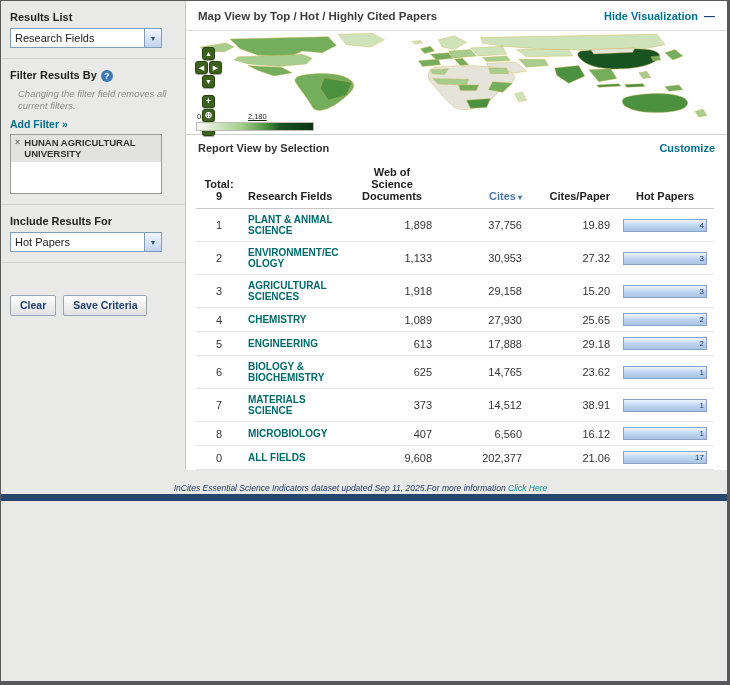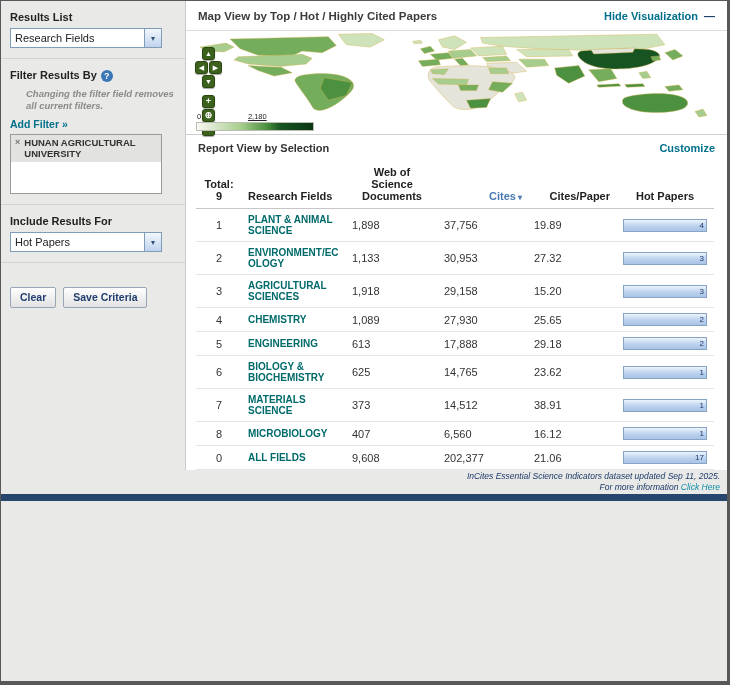--- a/index.html
+++ b/index.html
@@ -30,30 +30,30 @@
   .sel-btn {
     width:17px; background:linear-gradient(#f2f7fd,#c0d3ee); border-left:1px solid #7f9db9;
     display:flex; align-items:center; justify-content:center; font-size:8px; color:#33507a;
   }
   .divider { border-top:1px solid #d2d2d0; margin:10px -9px 10px -9px; }
   .help {
     display:inline-block; width:12px; height:12px; border-radius:50%; background:#3a76b8;
     color:#fff; font-size:9px; font-weight:bold; text-align:center; line-height:12px; margin-left:4px;
     vertical-align:middle;
   }
-  .filter-note { font-style:italic; color:#8b8b8b; font-size:9.5px; line-height:12px; width:155px; margin:6px 0 6px 16px;font-weight:bold; }
+  .filter-note { font-style:italic; color:#8b8b8b; font-size:9.5px; line-height:12px; width:155px; margin:6px 0 6px 8px; }
   .link { color:#00708c; font-weight:bold; cursor:pointer; text-decoration:none; }
   .add-filter { font-size:10.5px; display:inline-block; margin-bottom:4px; }
   .listbox { width:152px; height:60px; background:#fff; border:1px solid #9a9a9a; overflow:hidden; }
   .list-item {
     background:#e2e2e0; padding:2px 4px 3px 4px; font-size:9.5px; font-weight:bold;
     color:#333; display:flex; gap:4px; line-height:11px; cursor:default;
   }
   .x-icon { color:#777; font-size:9px; line-height:11px; }
-  .btn-row { margin-top:24px; display:flex; gap:7px; }
+  .btn-row { margin-top:32px; display:flex; gap:7px; }
   .btn {
     background:linear-gradient(#fefefe,#e2e2e2); border:1px solid #98a6b8; border-radius:2px;
     color:#1f3d6e; font-weight:bold; font-size:10.5px; padding:3px 9px 4px 9px;
     font-family:inherit; cursor:pointer;
   }
 
   
   .main { flex:1; background:#fff; display:flex; flex-direction:column; }
   .map-header {
     display:flex; justify-content:space-between; align-items:center;
@@ -107,30 +107,30 @@
   .th-field { text-align:left; }
   .th-docs { text-align:center; }
   .th-cites { text-align:right; color:#4878b0; }
   .th-cites .link-th { color:#4878b0; cursor:pointer; }
   .sort-icon { font-size:8px; color:#4878b0; margin-left:2px; }
   .th-cpp { text-align:right; }
   .th-hot { text-align:center; }
   .c-rank { text-align:center; }
   .c-field { text-align:left;font-weight:bold; }
   .field-link { color:#006a6a; font-size:10px; line-height:11px; cursor:pointer; display:block; word-break:break-word; }
-  .c-num { text-align:left; }
+  .c-num { text-align:right; }
   .hotbar {
     width:84px; height:13px; margin:0 auto; position:relative;
     background:linear-gradient(#edf4fc,#bcd2ee 55%,#a9c4e6); border:1px solid #87a3c6; cursor:pointer;
   }
   .hotnum { position:absolute; right:2px; top:1px; font-size:8px; color:#1c3a6b; }
 
   
   .footer-note {
-    height:24px; background:#e9e9e7; display:flex; flex-direction:column;
+    height:24px; background:#e9e9e7; display:flex; 
     justify-content:center; align-items:flex-end; padding-right:7px;
     font-size:8.5px; font-style:italic; color:#1c3a6b; line-height:11px;
   }
   .footer-link { color:#0d8ca8; cursor:pointer; }
   .bottom-bar { height:7px; background:#26466d; }
 </style>
 </head>
 <body>
 
 <div class="app">

